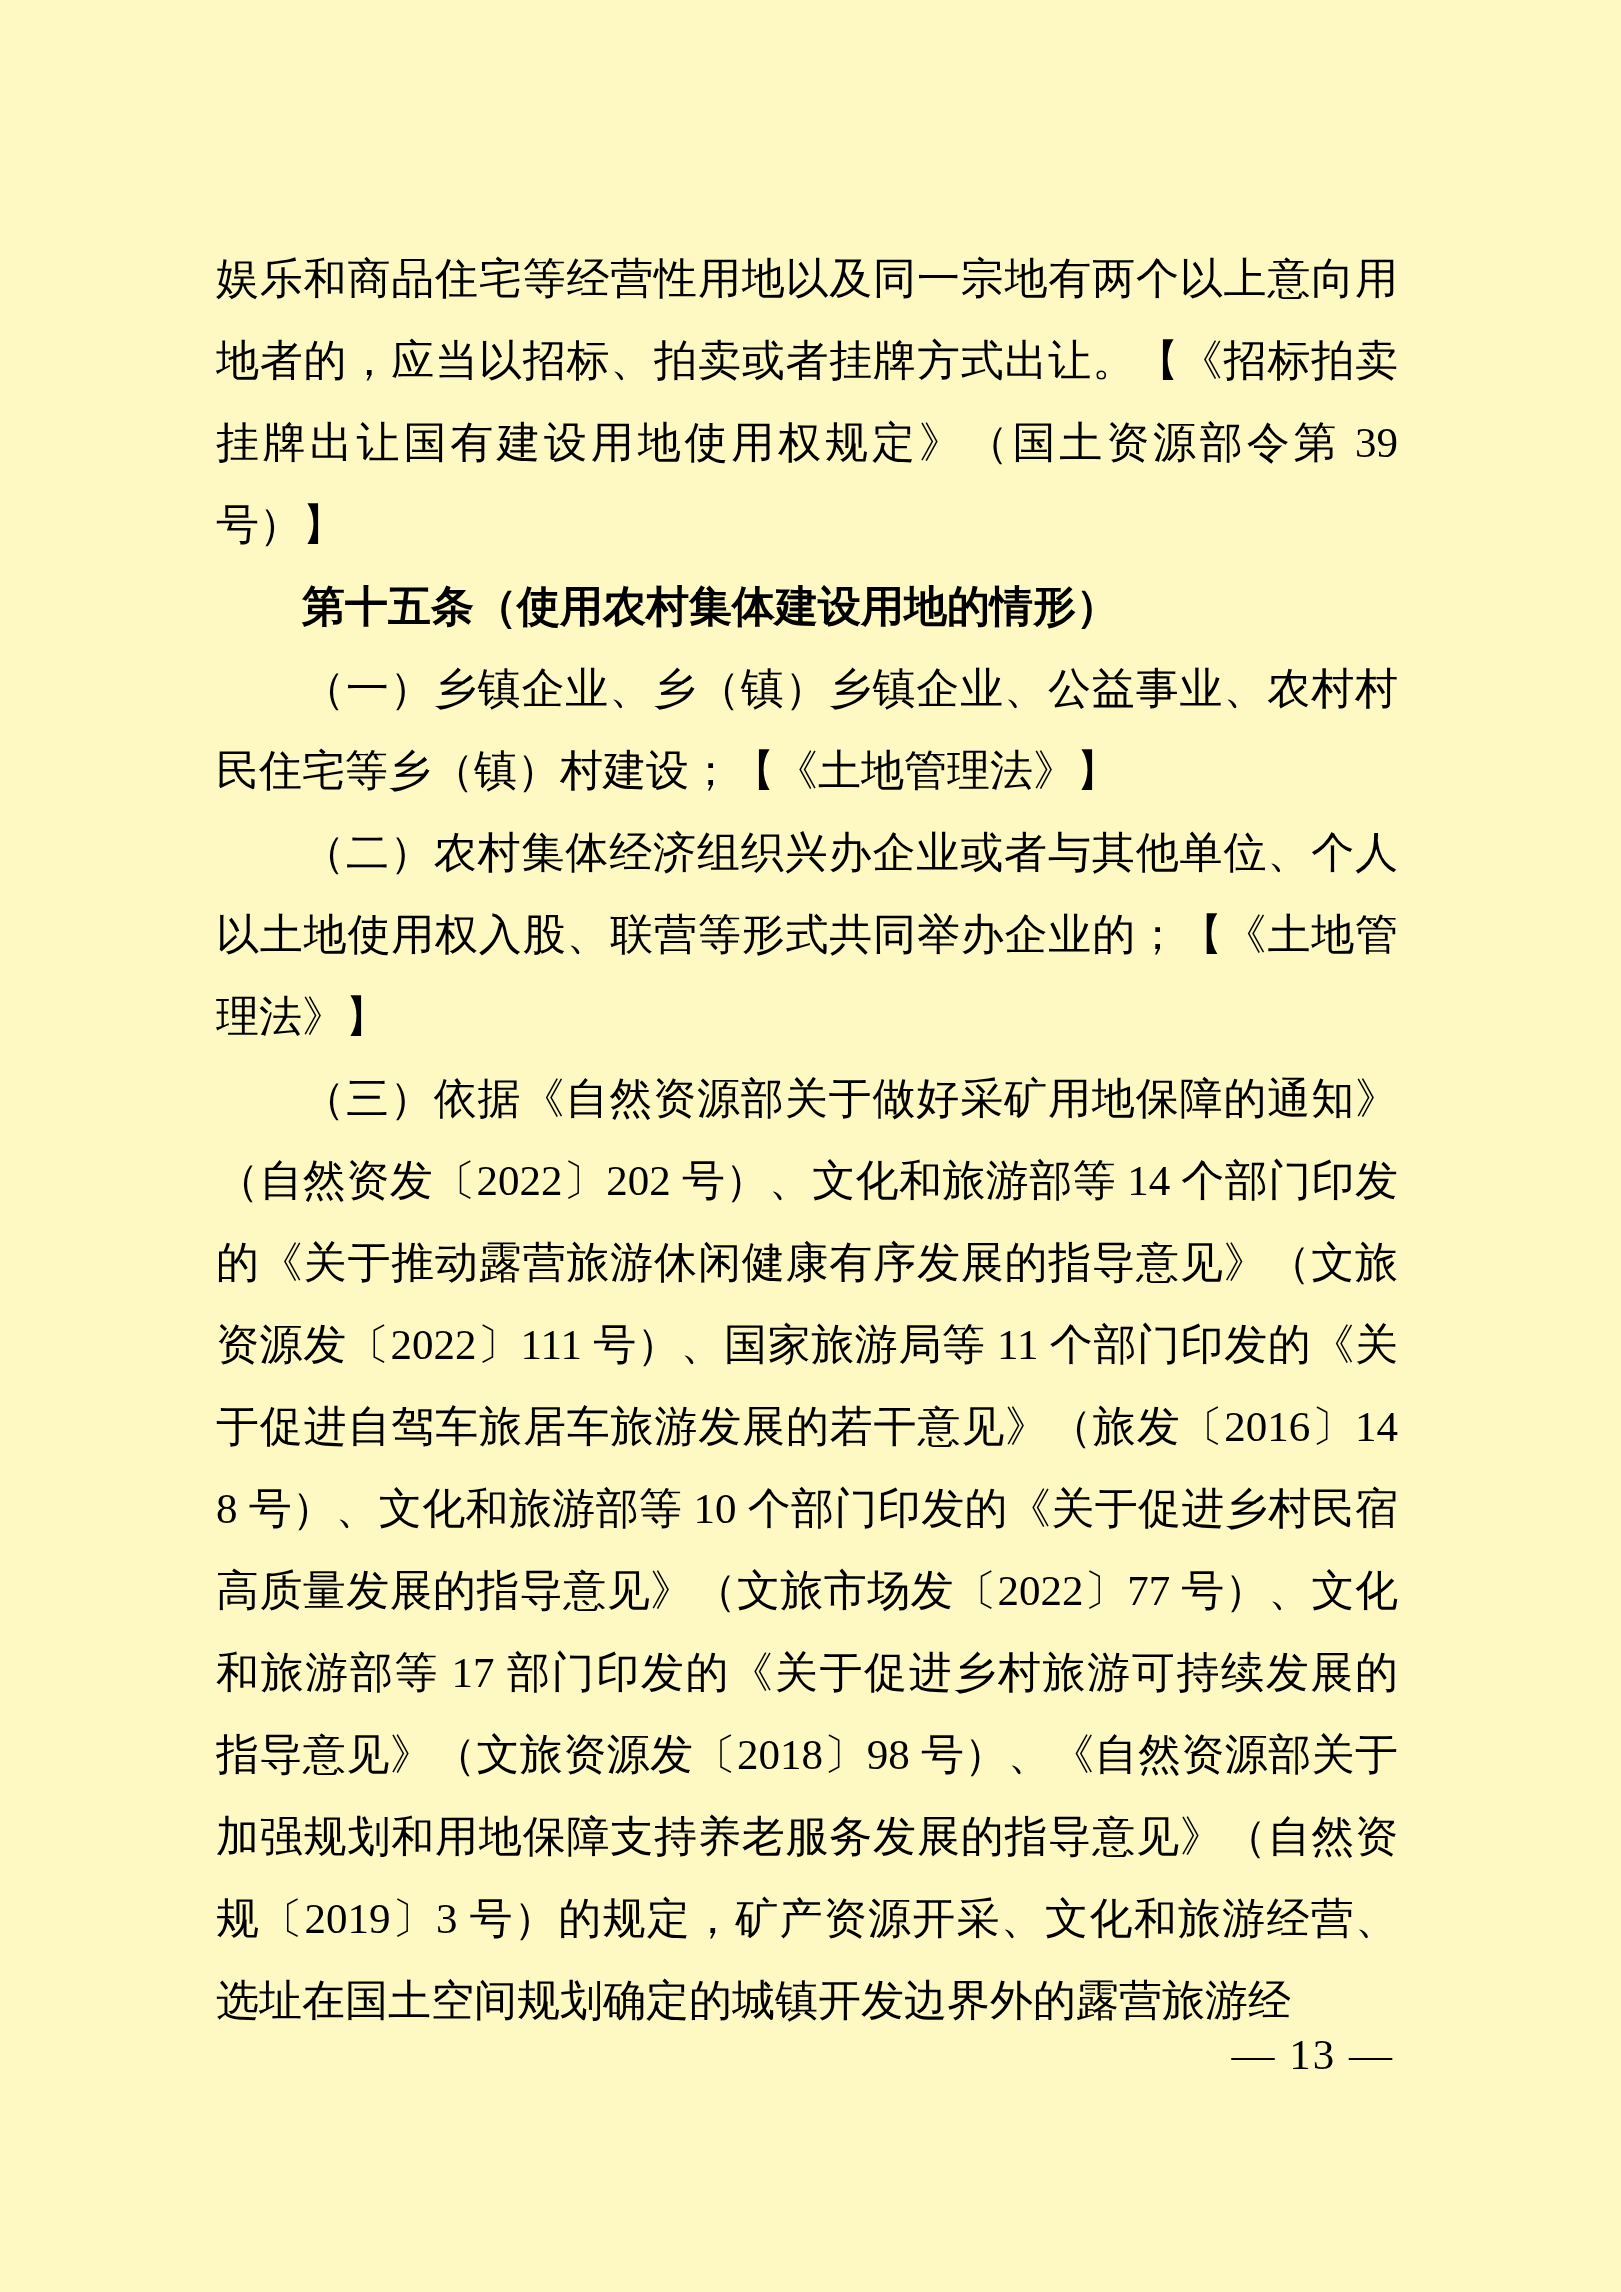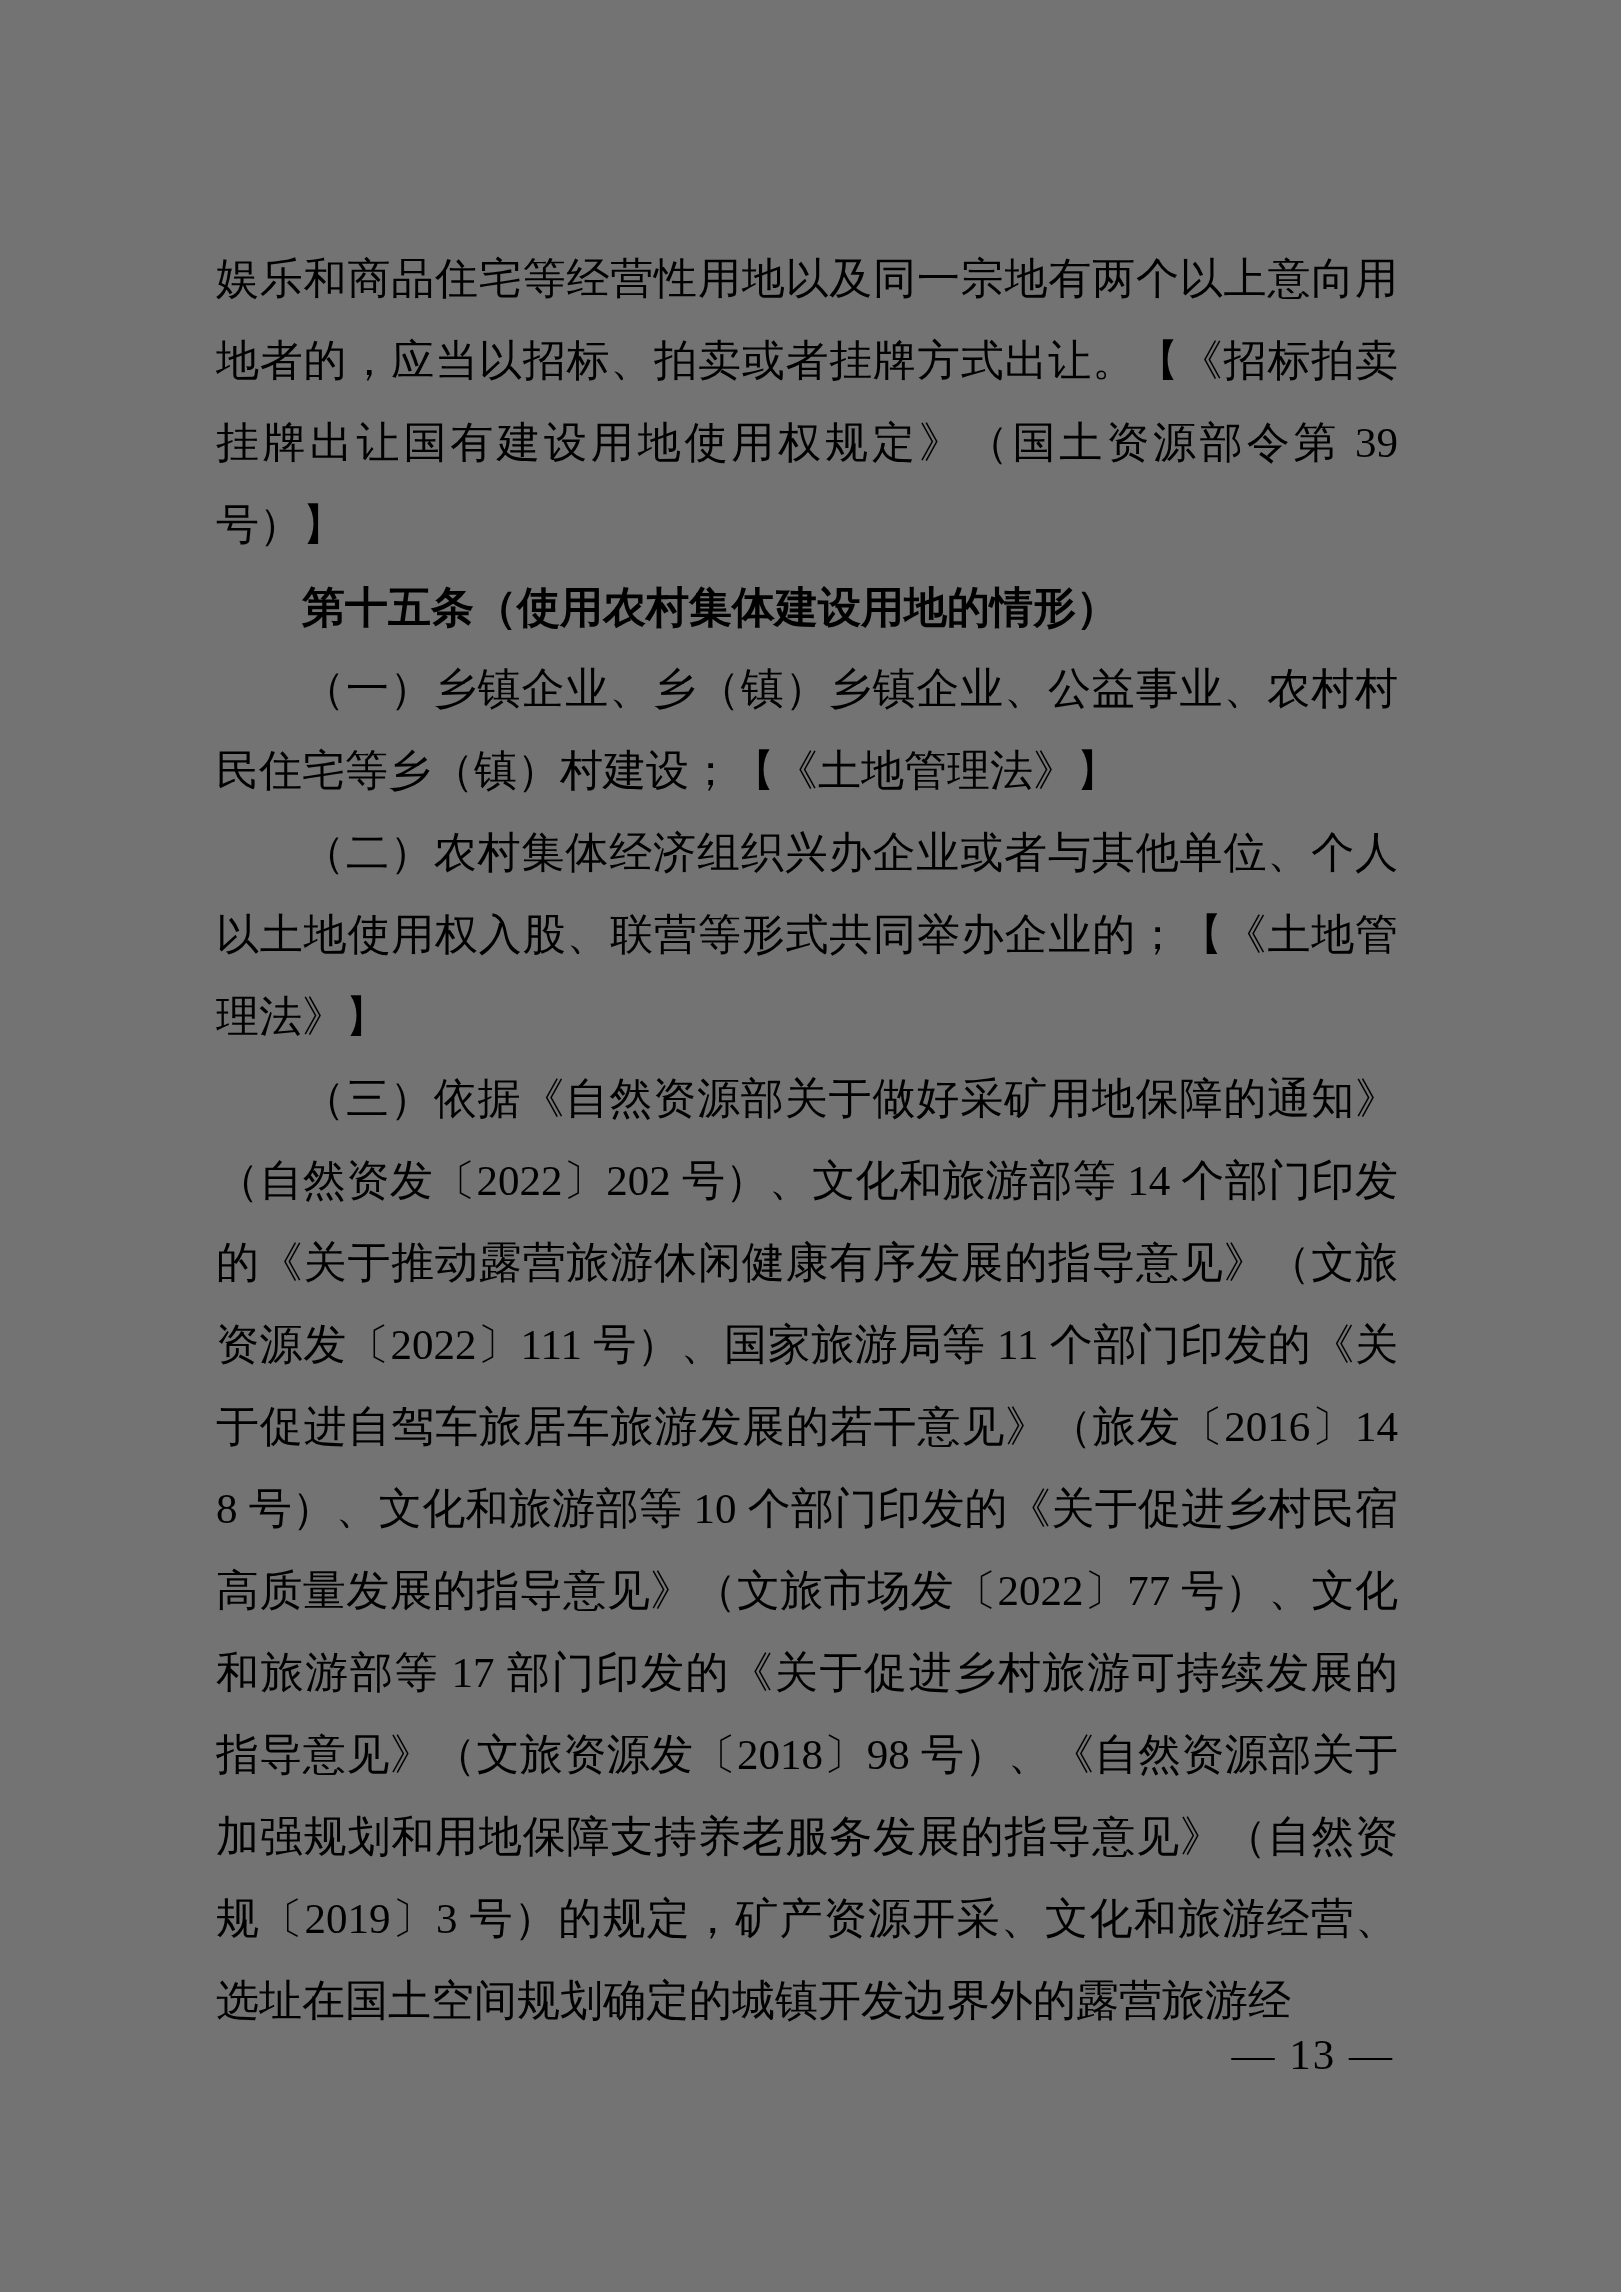--- a/index.html
+++ b/index.html
@@ -12,42 +12,42 @@
     width: 1621px;
     height: 2293px;
     position: relative;
     color: #000000;
     font-family: "Liberation Serif", "DejaVu Serif", serif;
     overflow: hidden;
   }
   .page {
     position: absolute;
     inset: 0;
-    background: #737373;
+    background: #fef9c3;
   }
   .text-block {
     position: absolute;
     left: 216px;
     top: 238px;
     width: 1182px;
   }
   .para {
     margin: 0;
     font-size: 43px;
     line-height: 82px;
     text-align: justify;
     text-justify: inter-ideograph;
     word-break: break-all;
   }
   .para.indent {
     text-indent: 86px; 
   }
   .para.heading {
     font-weight: 700;
-    font-family: Liberation Sans, sans-serif;
+    font-family: Liberation Serif, serif;
     text-align: left;
   }
   .page-number {
     position: absolute;
     top: 1998px;
     right: 227px;
     font-size: 43px;
     line-height: 51px;
     letter-spacing: 2px;
     white-space: nowrap;

